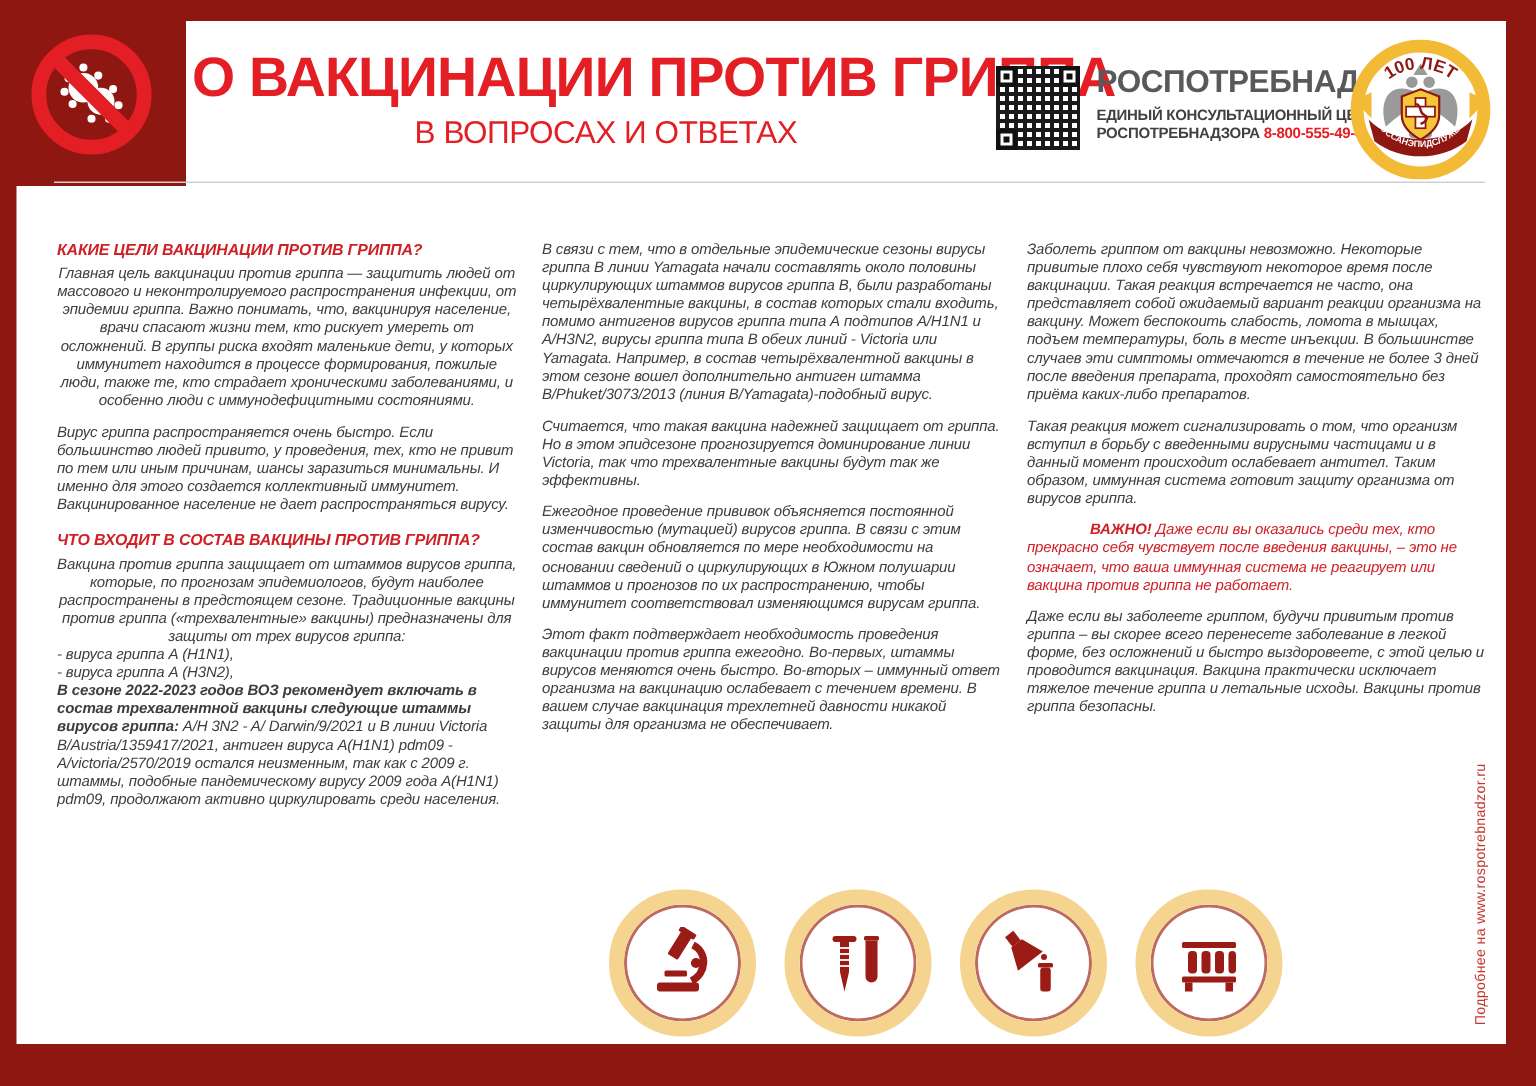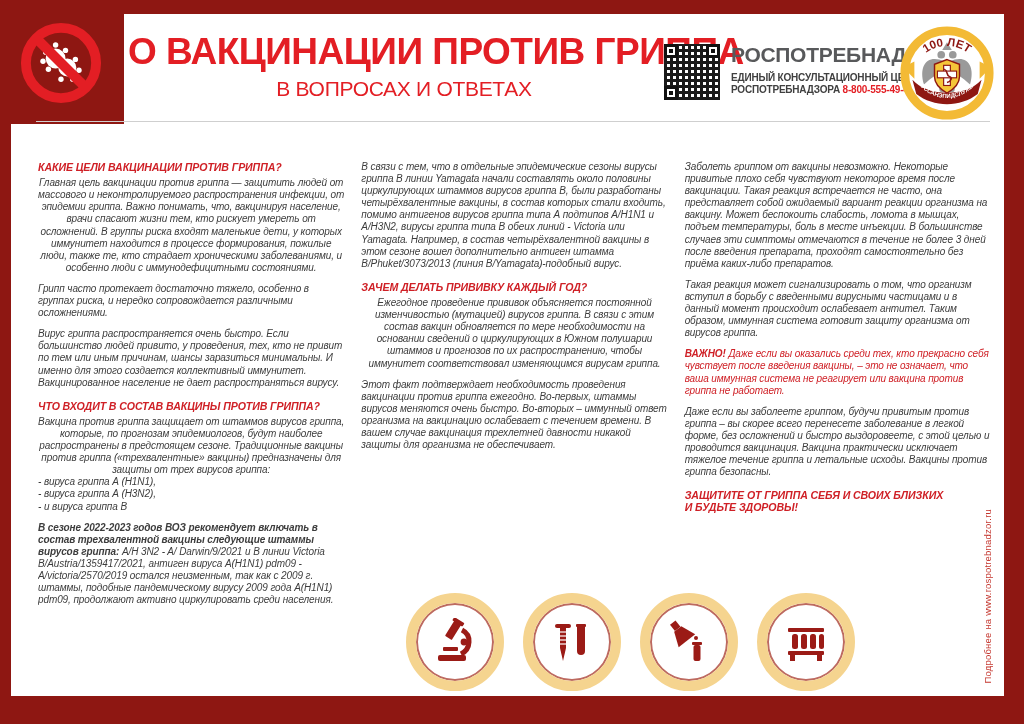--- a/index.html
+++ b/index.html
@@ -38,21 +38,21 @@
     display:grid;grid-template-columns:1fr 1fr 1fr;column-gap:17px;
     font-size:10px;line-height:12.1px;color:#3d3d3d;letter-spacing:-0.1px;overflow:hidden;font-style:italic;}
   .col .h{color:#cf2026;font-weight:bold;font-size:10.6px;line-height:12.2px;margin:0 0 2px 0;}
   .col .p{margin:0 0 9px 0;}
   .col .h + .p{margin-top:4px;text-align:center;}
   .col .p + .h, .col .li + .h{margin-top:11px;}
   .col .li{margin:0;}
   .col .li.last{margin-bottom:9px;}
   .col .b{font-weight:bold;}
   .col .red{color:#cf2026;}
-  .col .red .b{color:#cf2026;}
+  .col .red .b{color:#cf2026;margin-left:42px;}
   
   .icons-row{position:absolute;left:406px;top:593px;display:flex;gap:19px;}
   .icon-circle{width:78px;height:78px;border-radius:50%;background:#fff;border:10px solid #f5d48f;
     box-shadow:inset 0 0 0 2px #bd6a60;display:flex;align-items:center;justify-content:center;}
   .icon-circle svg{display:block;}
   
   .side-note{position:absolute;right:31px;bottom:40px;writing-mode:vertical-rl;transform:rotate(180deg);
     font-size:9.5px;color:#c4362e;letter-spacing:0.2px;}
 </style>
 </head>
@@ -144,46 +144,40 @@
     </svg>
   </div>
 
   <div class="divider"></div>
 
   <div class="columns">
 
     <div class="col">
       <div class="h">КАКИЕ ЦЕЛИ ВАКЦИНАЦИИ ПРОТИВ ГРИППА?</div>
       <p class="p">Главная цель вакцинации против гриппа — защитить людей от массового и неконтролируемого распространения инфекции, от эпидемии гриппа. Важно понимать, что, вакцинируя население, врачи спасают жизни тем, кто рискует умереть от осложнений. В группы риска входят маленькие дети, у которых иммунитет находится в процессе формирования, пожилые люди, также те, кто страдает хроническими заболеваниями, и особенно люди с иммунодефицитными состояниями.</p>
-      <p class="p">Грипп часто протекает достаточно тяжело, особенно в группах риска, и нередко сопровождается различными осложнениями.</p>
       <p class="p">Вирус гриппа распространяется очень быстро. Если большинство людей привито, у проведения, тех, кто не привит по тем или иным причинам, шансы заразиться минимальны. И именно для этого создается коллективный иммунитет. Вакцинированное население не дает распространяться вирусу.</p>
       <div class="h">ЧТО ВХОДИТ В СОСТАВ ВАКЦИНЫ ПРОТИВ ГРИППА?</div>
       <p class="p" style="margin-bottom:0">Вакцина против гриппа защищает от штаммов вирусов гриппа, которые, по прогнозам эпидемиологов, будут наиболее распространены в предстоящем сезоне. Традиционные вакцины против гриппа («трехвалентные» вакцины) предназначены для защиты от трех вирусов гриппа:</p>
       <div class="li">- вируса гриппа А (H1N1),</div>
       <div class="li">- вируса гриппа А (H3N2),</div>
-      <div class="li last">- и вируса гриппа В</div>
       <p class="p"><span class="b">В сезоне 2022-2023 годов ВОЗ рекомендует включать в состав трехвалентной вакцины следующие штаммы вирусов гриппа:</span> <span>А/H 3N2 - A/ Darwin/9/2021 и В линии Victoria B/Austria/1359417/2021, антиген вируса А(H1N1) pdm09 - A/victoria/2570/2019 остался неизменным, так как с 2009 г. штаммы, подобные пандемическому вирусу 2009 года A(H1N1) pdm09, продолжают активно циркулировать среди населения.</span></p>
     </div>
 
     <div class="col">
       <p class="p">В связи с тем, что в отдельные эпидемические сезоны вирусы гриппа В линии Yamagata начали составлять около половины циркулирующих штаммов вирусов гриппа В, были разработаны четырёхвалентные вакцины, в состав которых стали входить, помимо антигенов вирусов гриппа типа А подтипов A/H1N1 и A/H3N2, вирусы гриппа типа В обеих линий - Victoria или Yamagata. Например, в состав четырёхвалентной вакцины в этом сезоне вошел дополнительно антиген штамма B/Phuket/3073/2013 (линия B/Yamagata)-подобный вирус.</p>
-      <div class="h">ЗАЧЕМ ДЕЛАТЬ ПРИВИВКУ КАЖДЫЙ ГОД?</div>
+      <p class="p">Считается, что такая вакцина надежней защищает от гриппа. Но в этом эпидсезоне прогнозируется доминирование линии Victoria, так что трехвалентные вакцины будут так же эффективны.</p>
       <p class="p">Ежегодное проведение прививок объясняется постоянной изменчивостью (мутацией) вирусов гриппа. В связи с этим состав вакцин обновляется по мере необходимости на основании сведений о циркулирующих в Южном полушарии штаммов и прогнозов по их распространению, чтобы иммунитет соответствовал изменяющимся вирусам гриппа.</p>
       <p class="p">Этот факт подтверждает необходимость проведения вакцинации против гриппа ежегодно. Во-первых, штаммы вирусов меняются очень быстро. Во-вторых – иммунный ответ организма на вакцинацию ослабевает с течением времени. В вашем случае вакцинация трехлетней давности никакой защиты для организма не обеспечивает.</p>
     </div>
 
     <div class="col">
       <p class="p">Заболеть гриппом от вакцины невозможно. Некоторые привитые плохо себя чувствуют некоторое время после вакцинации. Такая реакция встречается не часто, она представляет собой ожидаемый вариант реакции организма на вакцину. Может беспокоить слабость, ломота в мышцах, подъем температуры, боль в месте инъекции. В большинстве случаев эти симптомы отмечаются в течение не более 3 дней после введения препарата, проходят самостоятельно без приёма каких-либо препаратов.</p>
       <p class="p">Такая реакция может сигнализировать о том, что организм вступил в борьбу с введенными вирусными частицами и в данный момент происходит ослабевает антител. Таким образом, иммунная система готовит защиту организма от вирусов гриппа.</p>
       <p class="p red"><span class="b">ВАЖНО!</span> <span>Даже если вы оказались среди тех, кто прекрасно себя чувствует после введения вакцины, – это не означает, что ваша иммунная система не реагирует или вакцина против гриппа не работает.</span></p>
       <p class="p">Даже если вы заболеете гриппом, будучи привитым против гриппа – вы скорее всего перенесете заболевание в легкой форме, без осложнений и быстро выздоровеете, с этой целью и проводится вакцинация. Вакцина практически исключает тяжелое течение гриппа и летальные исходы. Вакцины против гриппа безопасны.</p>
-      <div class="h">
-        <div>ЗАЩИТИТЕ ОТ ГРИППА СЕБЯ И СВОИХ БЛИЗКИХ</div>
-        <div>И БУДЬТЕ ЗДОРОВЫ!</div>
-      </div>
     </div>
   </div>
 
   <div class="icons-row">
     <div class="icon-circle">
       <svg width="48" height="48" viewBox="0 0 48 48" fill="#9b1b16">
         <g transform="rotate(32 21 14)">
           <rect x="17" y="2" width="8" height="19" rx="1"></rect>
           <rect x="15" y="0" width="12" height="4" rx="1"></rect>
         </g>

